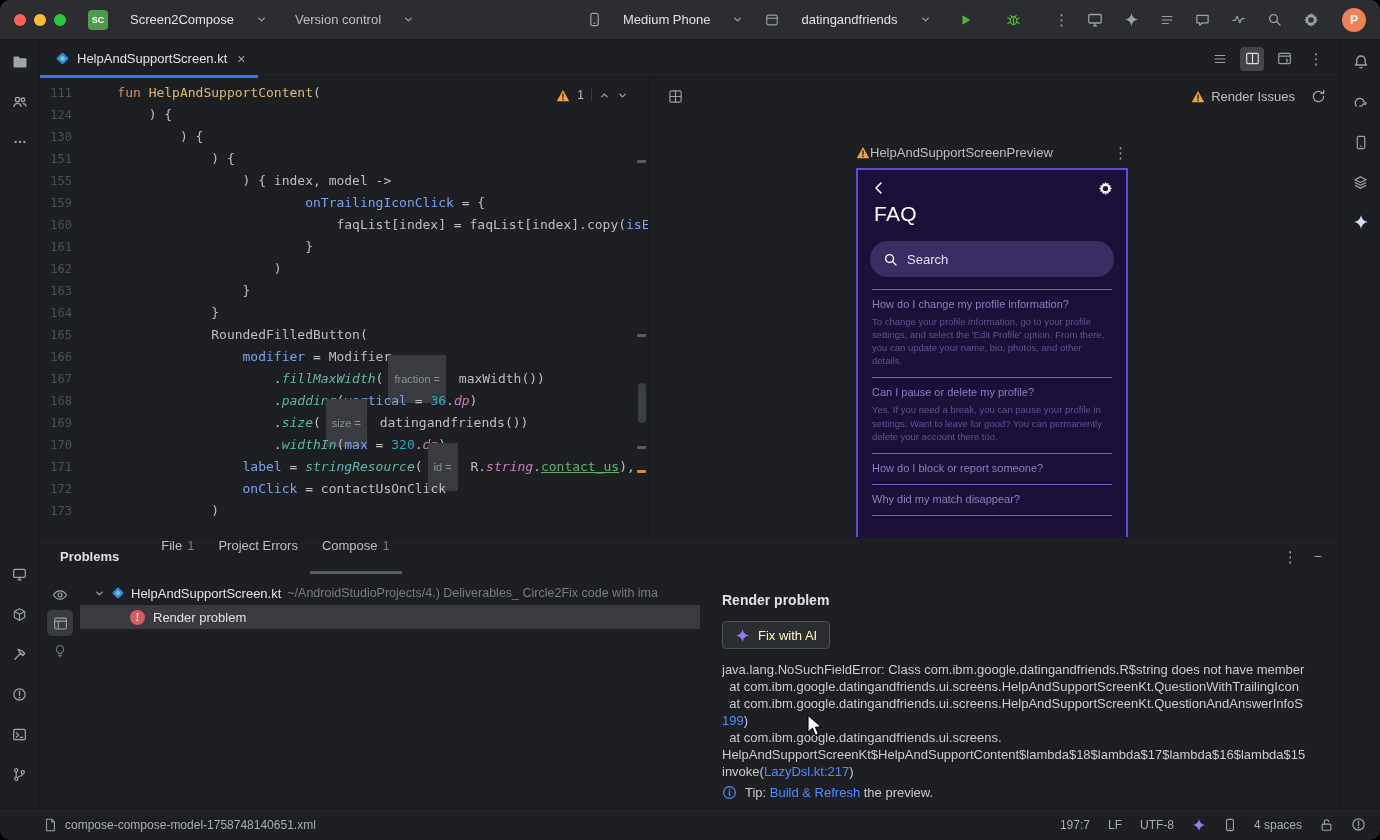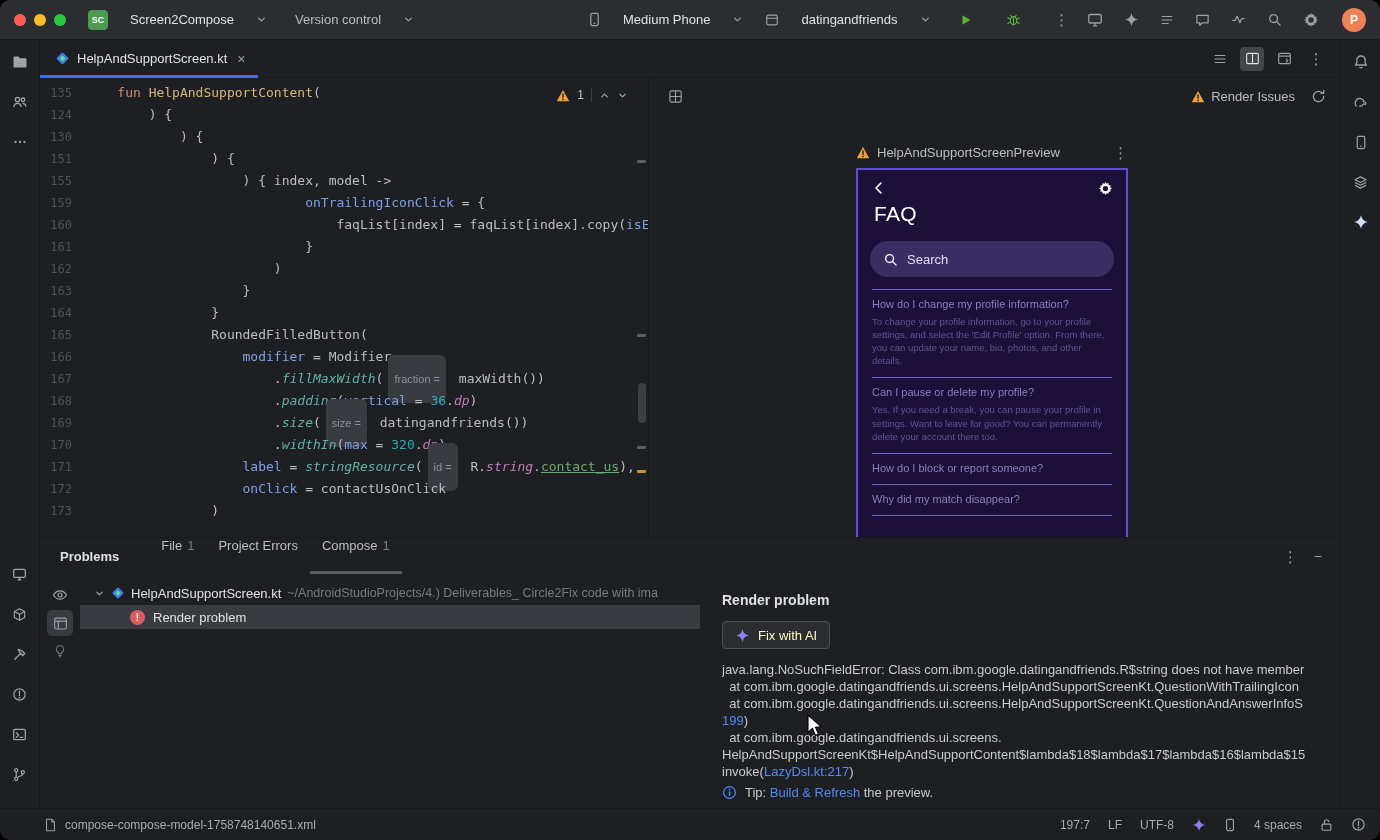--- a/index.html
+++ b/index.html
@@ -43,33 +43,33 @@
 .gutter{flex:0 0 32px;width:32px;text-align:right;color:#4b5059;font-size:12px}
 .code-text{padding-left:14px;color:#bcbec4}
 .tk-kw{color:#cf8e6d}
 .tk-fn{color:#d9b777}
 .tk-na{color:#7ea0e8}
 .tk-ex{color:#5fb4aa;font-style:italic}
 .tk-nu{color:#2aacb8}
 .tk-pr{color:#c77dbb;font-style:italic}
 .tk-rs{color:#6aab73;text-decoration:underline}
 .tk-pl{color:#bcbec4}
-.tk-in{background:#393b40;color:#8c9098;border-radius:6px;padding:18px 6px;font-size:11px;margin:0 5px;font-family:"Liberation Sans",sans-serif}
+.tk-in{background:#393b40;color:#8c9098;border-radius:0;padding:18px 6px;font-size:11px;margin:0 5px;font-family:"Liberation Sans",sans-serif}
 .inspection{position:absolute;top:8px;right:16px;display:flex;align-items:center;gap:7px;background:#1e1f22;padding:2px 4px;font-family:"Liberation Sans",sans-serif;font-size:12px;color:#bcbec4;z-index:3;border-radius:4px}
 .insp-sep{width:1px;height:14px;background:#393b40}
 .ed-scroll{position:absolute;right:2px;top:305px;width:8px;height:40px;background:#4d5157;border-radius:4px;opacity:.65;z-index:2}
 .mark{position:absolute;right:2px;width:9px;height:3px;border-radius:1px;z-index:2}
 .mark.gray{background:#5a5d63}
 .mark.orange{background:#cf8e3c}
 
 .preview{flex:1;position:relative;overflow:hidden;border-left:1px solid #17181a;background:#1e1f22}
 .pv-toolbar{height:36px;display:flex;align-items:center;padding:0 14px;font-size:13px;color:#bcbec4}
 .pv-right{margin-left:auto;display:flex;align-items:center;gap:16px}
 .pv-card{position:absolute;left:207px;top:62px;width:272px}
-.card-head{display:flex;align-items:center;gap:7px;height:24px;font-size:13px;color:#bcbec4}
+.card-head{display:flex;align-items:center;height:24px;font-size:13px;color:#bcbec4}
 .card-head .kebab{margin-left:auto}
 .phone{margin-top:4px;height:450px;border:2px solid #5a4fd0;background:#1c0f38;overflow:hidden;color:#fff}
 .ph-top{display:flex;align-items:center;justify-content:space-between;padding:10px 13px 0}
 .ph-title{font-size:21px;font-weight:400;margin:6px 0 0 16px;letter-spacing:.3px}
 .ph-search{margin:15px 12px 0;height:36px;border-radius:18px;background:#3a2d63;display:flex;align-items:center;gap:9px;padding:0 13px;font-size:13px;color:#e2def2}
 .ph-list{margin:12px 14px 0}
 .faq-item{border-top:1.5px solid rgba(138,123,228,.8);padding:8px 0 10px}
 .faq-item.end{padding:0}
 .faq-q{font-size:11px;color:#8a7fc0}
 .faq-a{font-size:9.5px;line-height:1.38;color:#5f5694;margin-top:5px}
@@ -317,21 +317,21 @@
             <span>1</span>
             <span class="insp-sep"></span>
             <svg class="ic" width="11" height="11" viewBox="0 0 12 12">
                 <path d="M3 7.5l3-3 3 3" fill="none" stroke="currentColor" stroke-width="1.4" stroke-linecap="round" stroke-linejoin="round"></path>
               </svg>
             <svg class="ic" width="11" height="11" viewBox="0 0 12 12">
                 <path d="M3 4.5l3 3 3-3" fill="none" stroke="currentColor" stroke-width="1.4" stroke-linecap="round" stroke-linejoin="round"></path>
               </svg>
           </div>
           <div class="code">
-              <div class="code-line"><span class="gutter">135</span><span class="code-text">    <span class="tk-kw">fun</span><span class="tk-pl"> </span><span class="tk-fn">HelpAndSupportContent</span><span class="tk-pl">(</span></span></div>
+              <div class="code-line"><span class="gutter">111</span><span class="code-text">    <span class="tk-kw">fun</span><span class="tk-pl"> </span><span class="tk-fn">HelpAndSupportContent</span><span class="tk-pl">(</span></span></div>
               <div class="code-line"><span class="gutter">124</span><span class="code-text">        <span class="tk-pl">) {</span></span></div>
               <div class="code-line"><span class="gutter">130</span><span class="code-text">            <span class="tk-pl">) {</span></span></div>
               <div class="code-line"><span class="gutter">151</span><span class="code-text">                <span class="tk-pl">) {</span></span></div>
               <div class="code-line"><span class="gutter">155</span><span class="code-text">                    <span class="tk-pl">) { index, model -&gt;</span></span></div>
               <div class="code-line"><span class="gutter">159</span><span class="code-text">                            <span class="tk-na">onTrailingIconClick</span><span class="tk-pl"> = {</span></span></div>
               <div class="code-line"><span class="gutter">160</span><span class="code-text">                                <span class="tk-pl">faqList[index] = faqList[index].copy(</span><span class="tk-na">isExpanded</span></span></div>
               <div class="code-line"><span class="gutter">161</span><span class="code-text">                            <span class="tk-pl">}</span></span></div>
               <div class="code-line"><span class="gutter">162</span><span class="code-text">                        <span class="tk-pl">)</span></span></div>
               <div class="code-line"><span class="gutter">163</span><span class="code-text">                    <span class="tk-pl">}</span></span></div>
               <div class="code-line"><span class="gutter">164</span><span class="code-text">                <span class="tk-pl">}</span></span></div>

